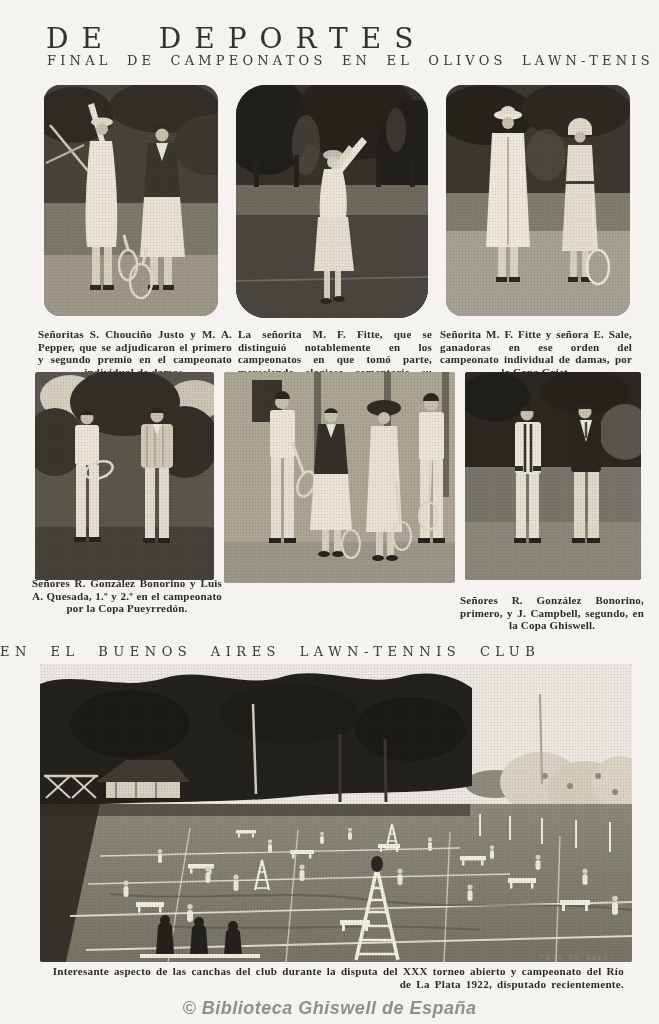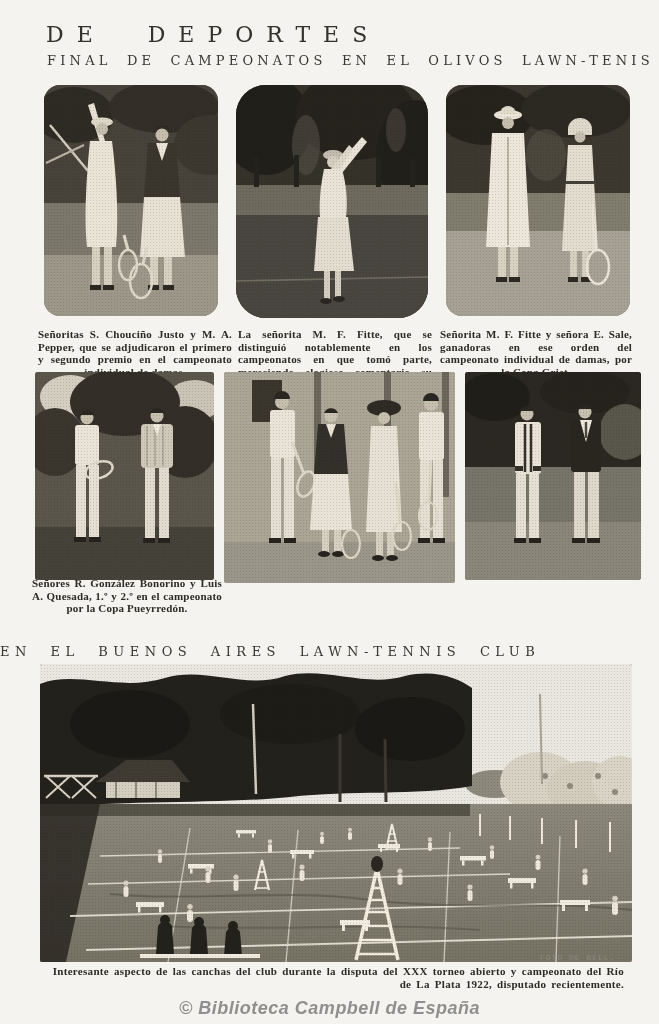--- a/index.html
+++ b/index.html
@@ -7,21 +7,21 @@
     position:relative;
     width:659px;height:1024px;
     margin:0 auto;
     background:#f4f3ef;
     overflow:hidden;
     font-family:"Liberation Serif", serif;
   }
   .hdr-title{
     position:absolute;left:46px;top:22px;
     font-family:"DejaVu Serif", serif;
-    font-size:22px;font-weight:400;color:#34322d;
+    font-size:28px;font-weight:400;color:#34322d;
     letter-spacing:13px;word-spacing:22px;white-space:nowrap;text-align:center;
   }
   .hdr-sub{
     position:absolute;left:47px;top:53px;width:600px;
     font-family:"DejaVu Serif", serif;
     font-size:13px;color:#3a3833;
     letter-spacing:4.2px;word-spacing:7px;white-space:nowrap;
   }
   .section-title{
     position:absolute;left:0;top:644px;width:659px;
@@ -314,20 +314,21 @@
         <line x1="121" y1="50" x2="121" y2="66" stroke="#4d4a41" stroke-width="2.5"></line>
         <rect x="109" y="100" width="11" height="68" fill="#ddd8ca"></rect>
         <rect x="123" y="100" width="11" height="68" fill="#ddd8ca"></rect>
         <rect x="107" y="166" width="13" height="5" fill="#26231e"></rect>
         <rect x="122" y="166" width="13" height="5" fill="#26231e"></rect>
       </g>
     </svg>
   </div>
 
   <div class="caption" style="left:32px;top:571px;width:190px;">Señores R. González Bonorino y Luis A. Quesada, 1.º y 2.º en el campeonato por la Copa Pueyrredón.</div>
+  <div class="caption" style="left:460px;top:588px;width:184px;">Señores R. González Bonorino, primero, y J. Campbell, segundo, en la Copa Ghiswell.</div>
 
   <div class="section-title">EN EL BUENOS AIRES LAWN-TENNIS CLUB</div>
 
   <div class="photo" style="left:40px;top:664px;width:592px;height:298px;border-radius:2px;">
     <svg viewBox="0 0 592 298" aria-hidden="true">
       <defs>
         <linearGradient id="gGround" x1="0" y1="0" x2="0" y2="1">
           <stop offset="0" stop-color="#8b877b"></stop>
           <stop offset="1" stop-color="#767264"></stop>
         </linearGradient>
@@ -536,15 +537,15 @@
           <circle cx="193" cy="262" r="5"></circle>
       </g>
       <rect x="100" y="290" width="120" height="4" fill="#efeadd"></rect>
     </svg>
   </div>
 
   <div class="pan-caption">Interesante aspecto de las canchas del club durante la disputa del XXX torneo abierto y campeonato del Río de La Plata 1922, disputado recientemente.</div>
 
   <div class="credit">FOTO DE BELL.</div>
 
-  <div class="watermark">© Biblioteca Campbell de España</div>
+  <div class="watermark">© Biblioteca Ghiswell de España</div>
 
 </div>
 
 </body></html>

